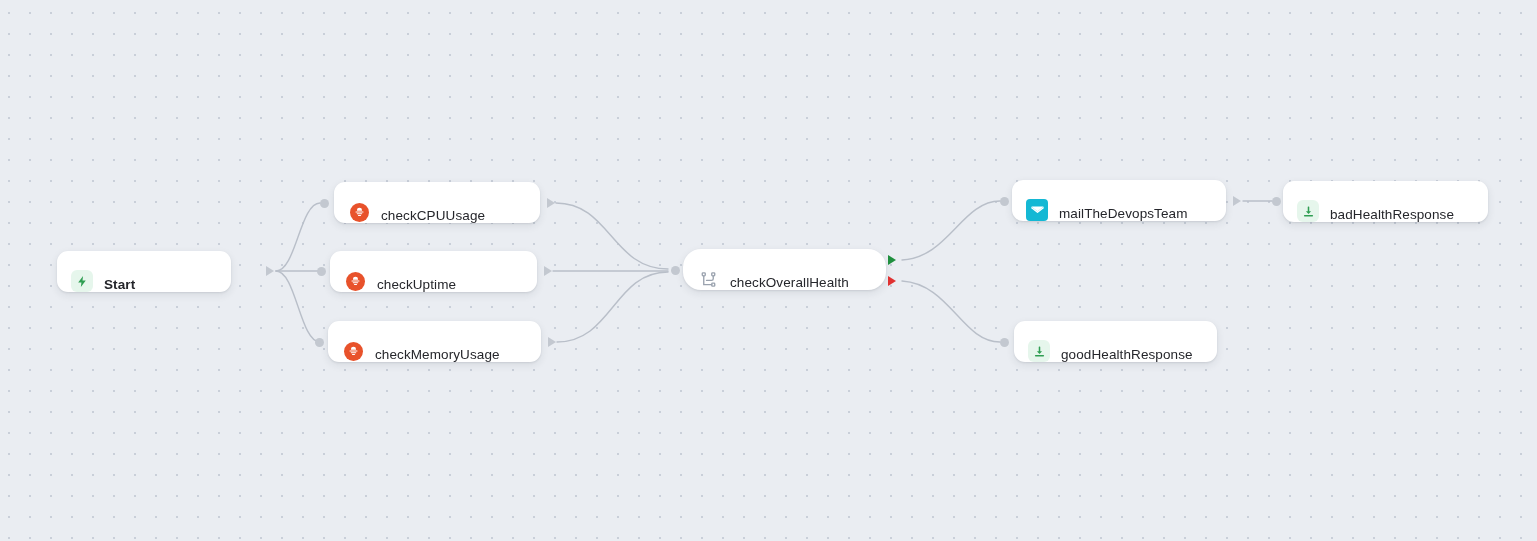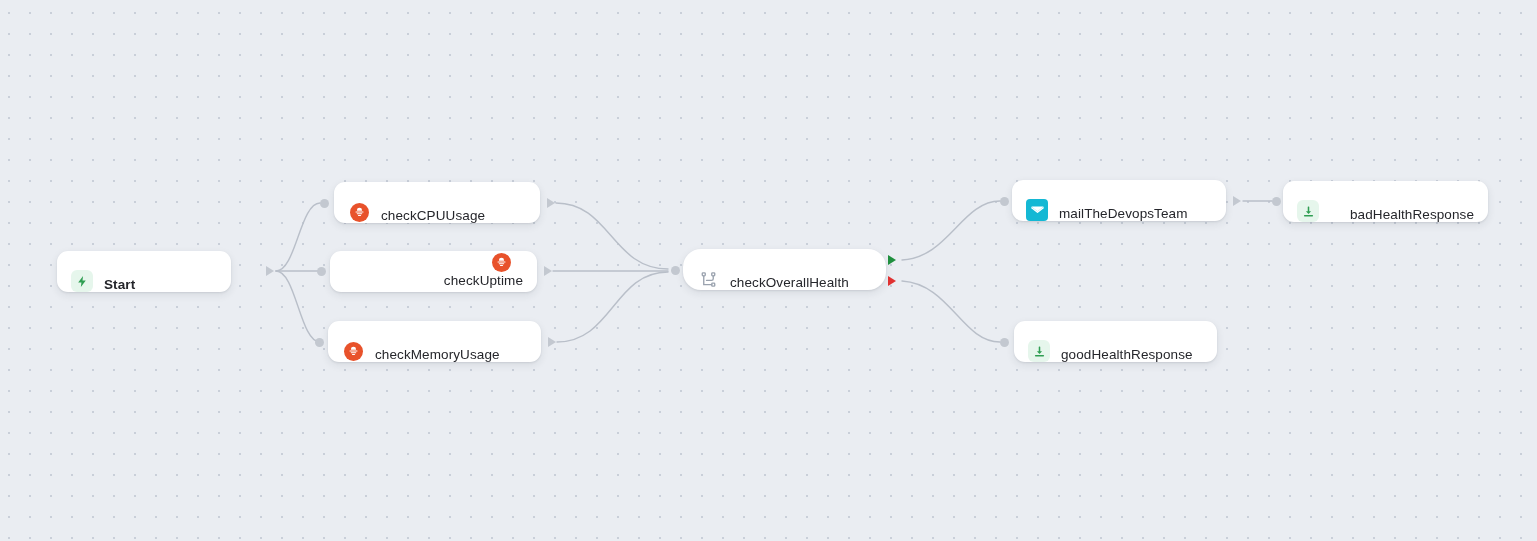--- a/index.html
+++ b/index.html
@@ -165,21 +165,21 @@
           <path d="M12 3 a4.6 4.6 0 0 0 -4.6 4.6 v1.1 h9.2 v-1.1 A4.6 4.6 0 0 0 12 3 z" fill="#ffffff"></path>
           <rect x="4.4" y="10.2" width="15.2" height="1.9" rx=".9" fill="#ffffff"></rect>
           <rect x="6.8" y="13.6" width="10.4" height="1.7" rx=".8" fill="#ffffff"></rect>
           <rect x="9.0" y="16.8" width="6.0" height="1.7" rx=".8" fill="#ffffff"></rect>
         </svg>
       </span>
     </span>
     <span class="node-label">checkCPUUsage</span>
   </div>
 
-  <div class="node" style="left:330px; top:251px; width:207px;flex-direction:column;">
+  <div class="node" style="left:330px; top:251px; width:207px;">
     <span class="node-icon">
       <span class="circle-icon">
         <svg class="icon-svg" width="13" height="13" viewBox="0 0 24 24" aria-hidden="true">
           <path d="M12 3 a4.6 4.6 0 0 0 -4.6 4.6 v1.1 h9.2 v-1.1 A4.6 4.6 0 0 0 12 3 z" fill="#ffffff"></path>
           <rect x="4.4" y="10.2" width="15.2" height="1.9" rx=".9" fill="#ffffff"></rect>
           <rect x="6.8" y="13.6" width="10.4" height="1.7" rx=".8" fill="#ffffff"></rect>
           <rect x="9.0" y="16.8" width="6.0" height="1.7" rx=".8" fill="#ffffff"></rect>
         </svg>
       </span>
     </span>
@@ -220,21 +220,21 @@
           <path d="M2.5 5.5 h19 v13 h-19 z" fill="#ffffff" opacity="0"></path>
           <path d="M2.5 6 L12 13.4 L21.5 6 v-.6 h-19 z" fill="#ffffff"></path>
           <path d="M2.5 8.2 v10.4 h19 V8.2 L12 15.4 z" fill="#ffffff" opacity="0"></path>
           <path d="M2.2 7.2 L12 14.8 L21.8 7.2" fill="none" stroke="#ffffff" stroke-width="2.3" stroke-linejoin="round"></path>
         </svg>
       </span>
     </span>
     <span class="node-label">mailTheDevopsTeam</span>
   </div>
 
-  <div class="node" style="left:1283px; top:181px; width:205px;gap:20px;">
+  <div class="node" style="left:1283px; top:181px; width:205px;">
     <span class="node-icon">
       <span class="chip chip-green">
         <svg class="icon-svg" width="13" height="13" viewBox="0 0 24 24" aria-hidden="true">
           <rect x="10.6" y="2.6" width="2.8" height="11.6" rx="1" fill="#2f9e52"></rect>
           <path d="M7.2 11.6 L12 16.6 L16.8 11.6 z" fill="#2f9e52"></path>
           <rect x="3.6" y="18.4" width="16.8" height="2.8" rx="1.2" fill="#2f9e52"></rect>
         </svg>
       </span>
     </span>
     <span class="node-label">badHealthResponse</span>

